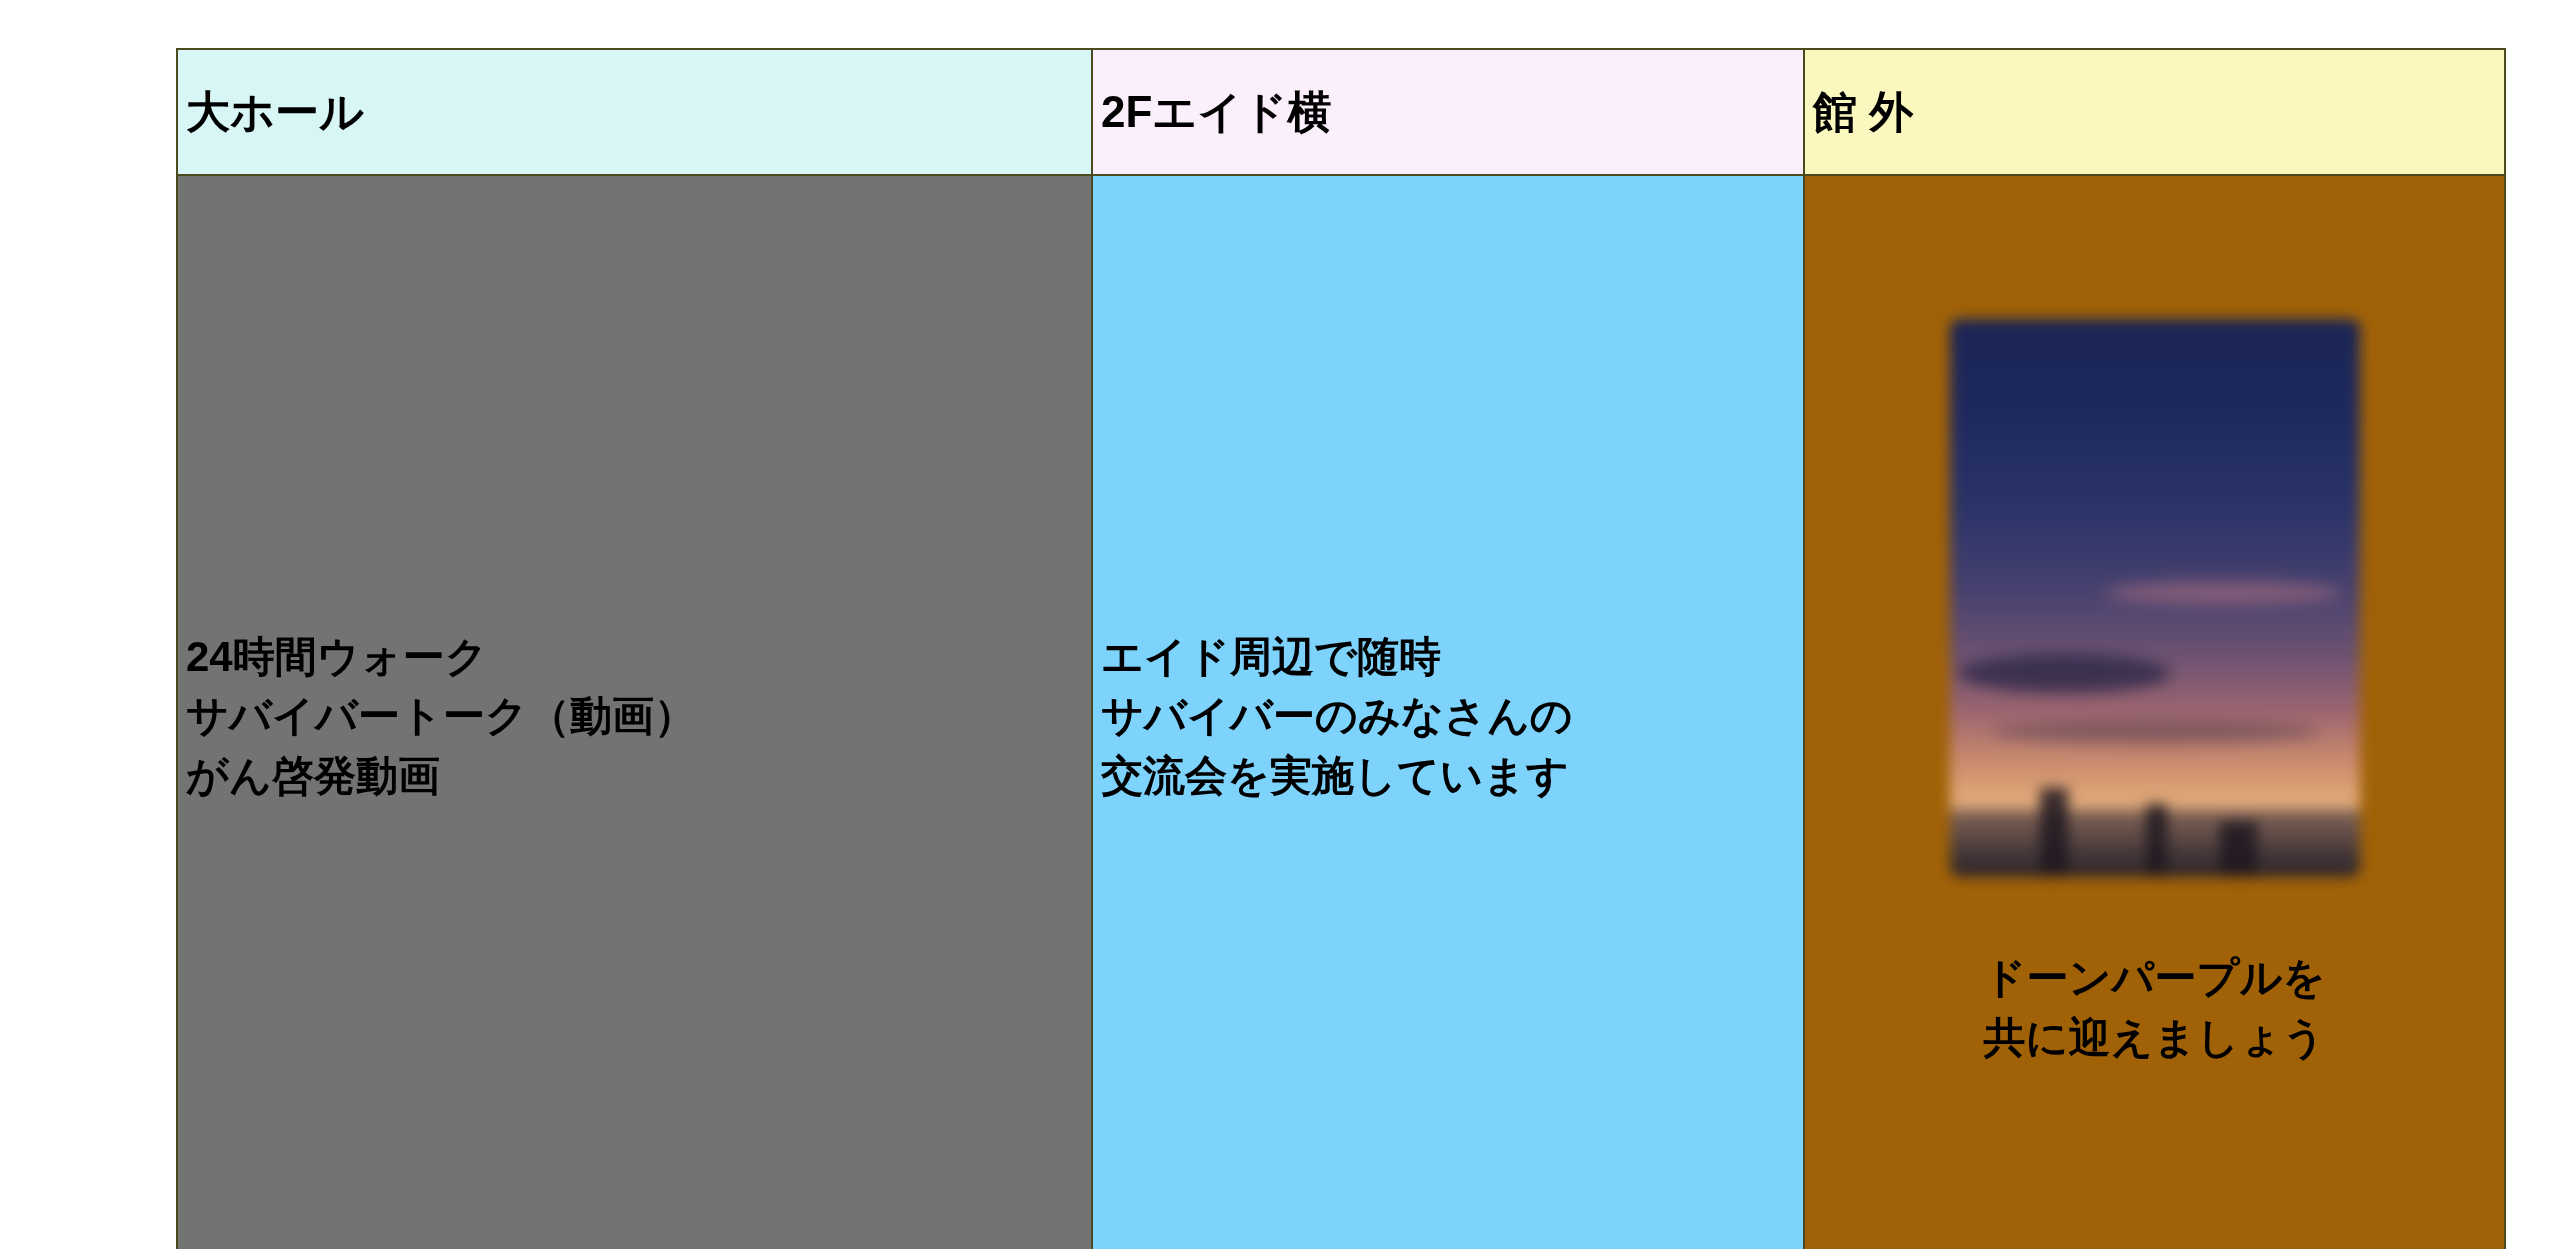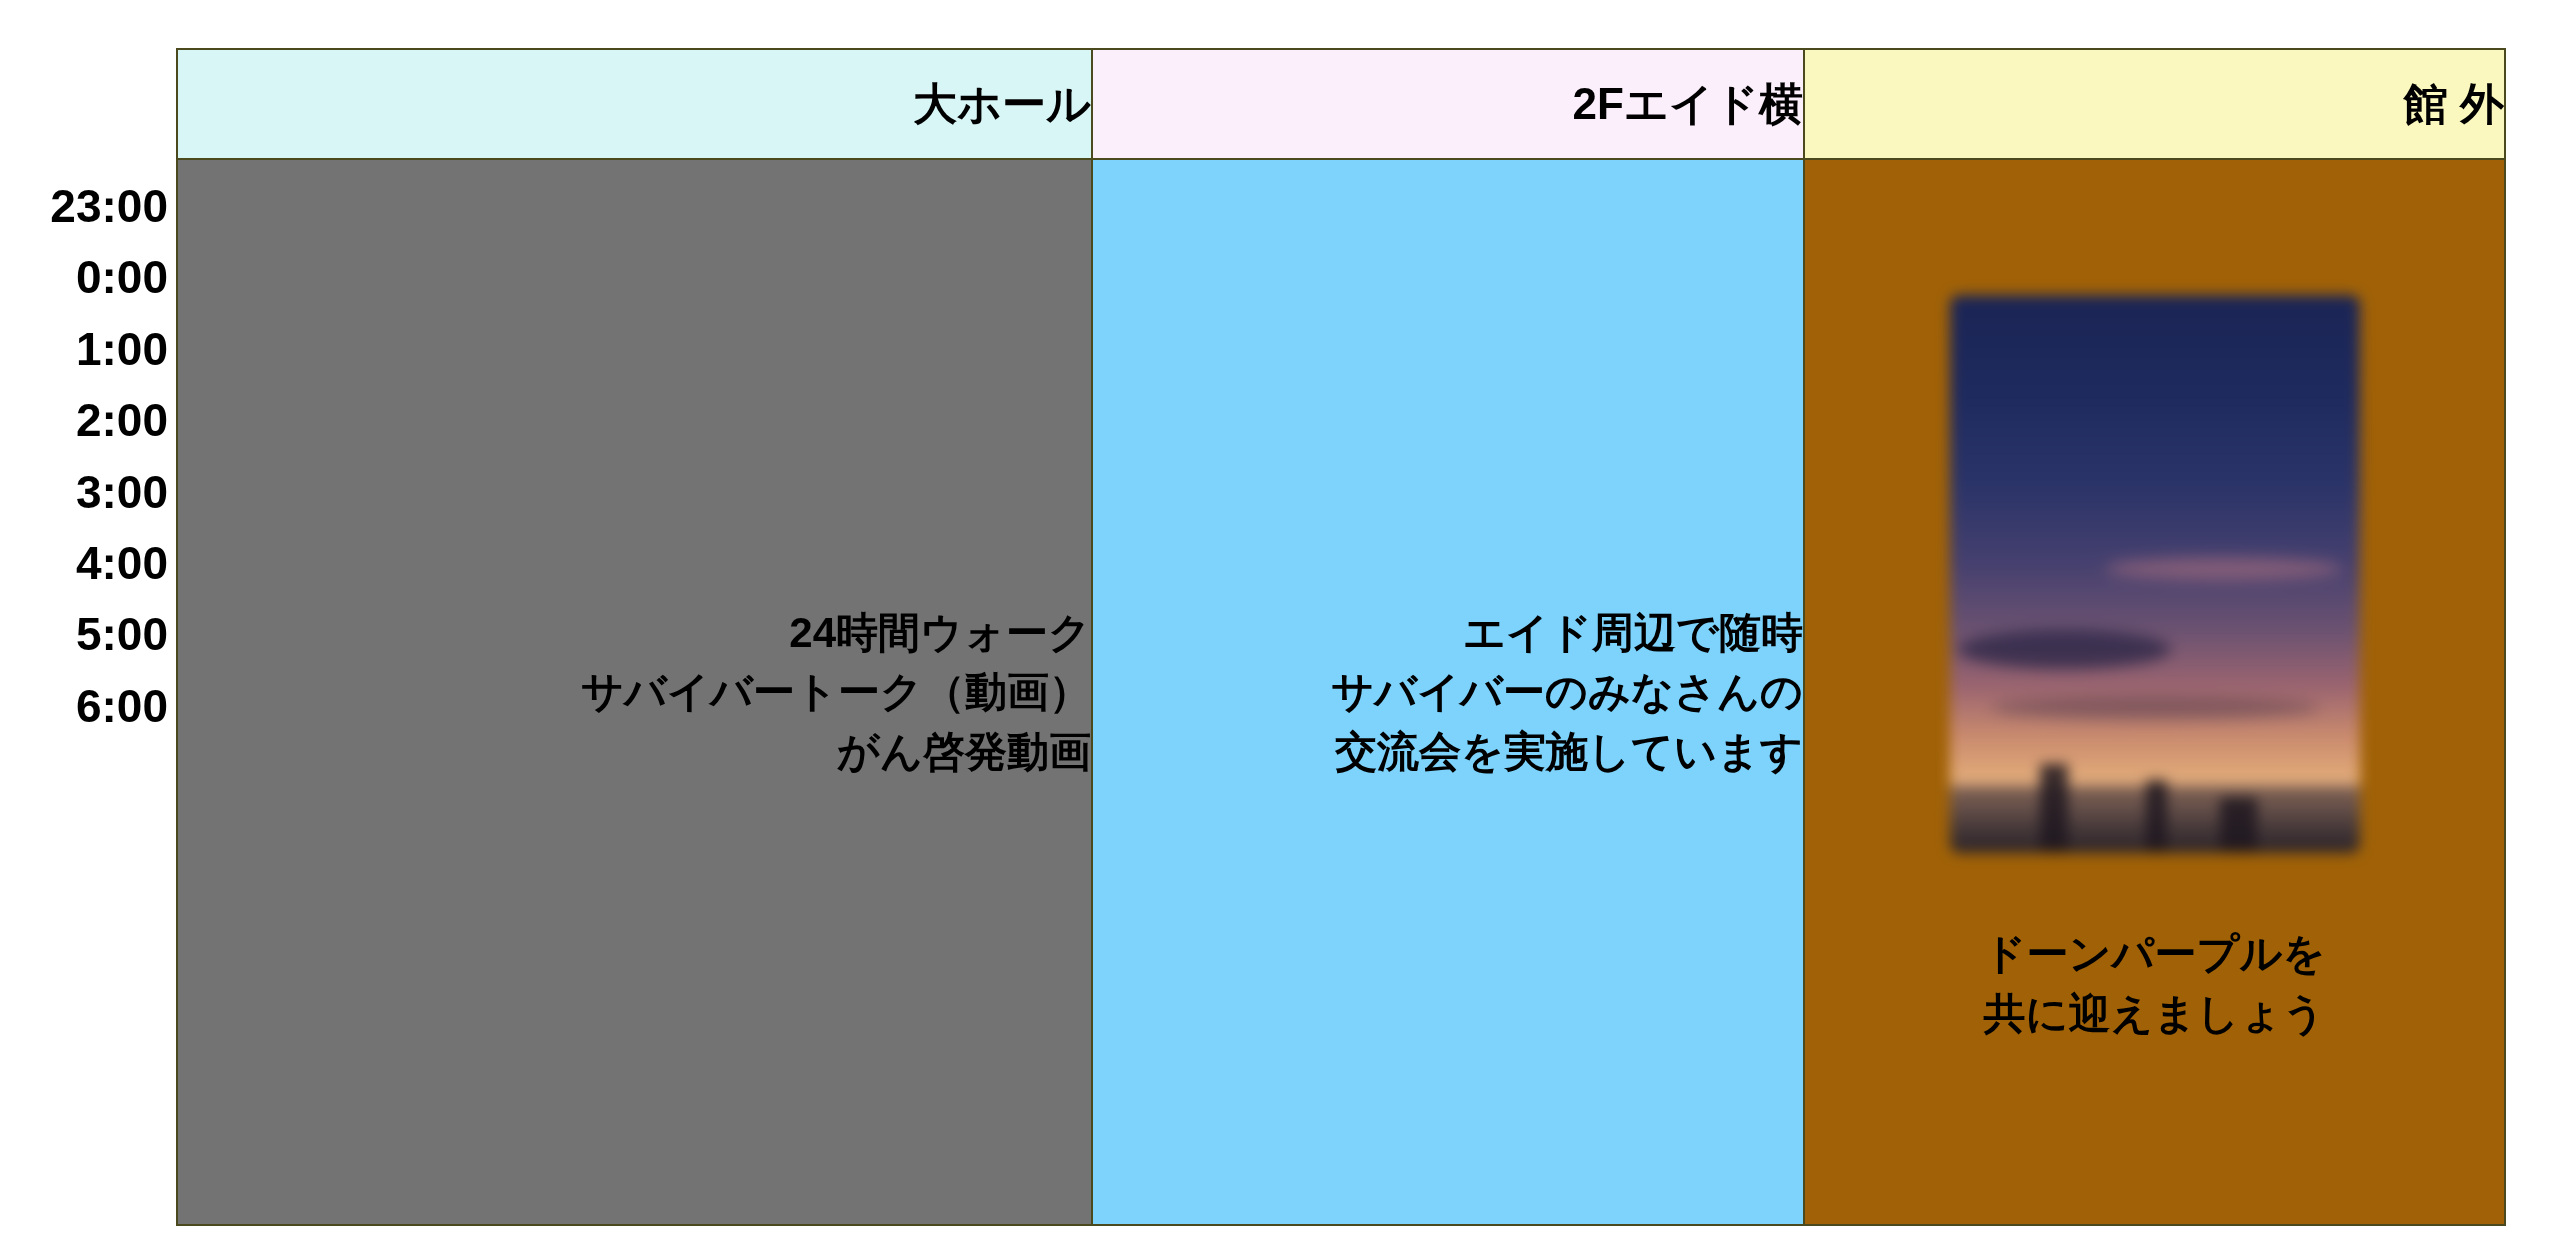--- a/index.html
+++ b/index.html
@@ -47,23 +47,23 @@
   .grid {
     position: absolute;
     left: 176px;
     top: 48px;
     width: 2329px;
     border-collapse: collapse;
     table-layout: fixed;
   }
   .grid th, .grid td {
     border: 2.7px solid #4a4a1e;
-    padding: 0;
+    padding: 8px;
     vertical-align: middle;
-    text-align: right;
+    text-align: left;
   }
   .col-hall   { width: 915px; }
   .col-aid    { width: 712px; }
   .col-out    { width: 701px; }
 
   .grid th {
     height: 108px;
     font-size: 44px;
     font-weight: bold;
     color: #000000;
@@ -171,30 +171,20 @@
     line-height: 1.42;
     color: #000000;
     white-space: pre-line;
   }
 </style>
 </head>
 <body>
 
 <div class="schedule-wrap">
 
-  <div class="time-col">
-    <div class="time-label" style="top:0px;">23:00</div>
-    <div class="time-label" style="top:71px;">0:00</div>
-    <div class="time-label" style="top:143px;">1:00</div>
-    <div class="time-label" style="top:214px;">2:00</div>
-    <div class="time-label" style="top:286px;">3:00</div>
-    <div class="time-label" style="top:357px;">4:00</div>
-    <div class="time-label" style="top:428px;">5:00</div>
-    <div class="time-label" style="top:500px;">6:00</div>
-  </div>
 
   <table class="grid">
     <colgroup>
       <col class="col-hall">
       <col class="col-aid">
       <col class="col-out">
     </colgroup>
     <thead>
       <tr>
         <th class="th-hall">大ホール</th>

